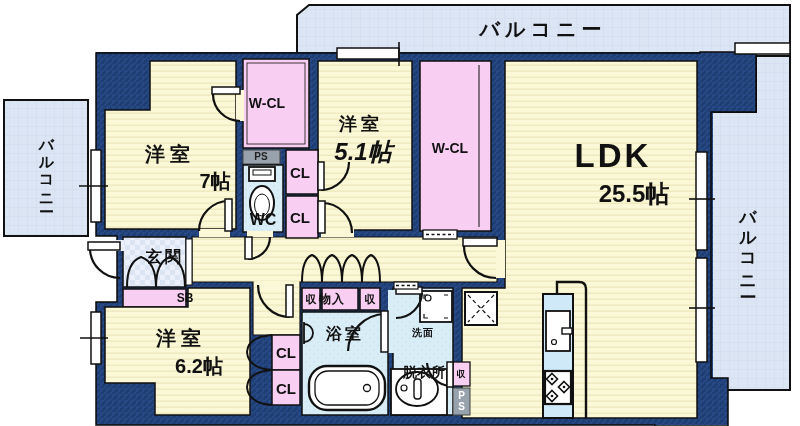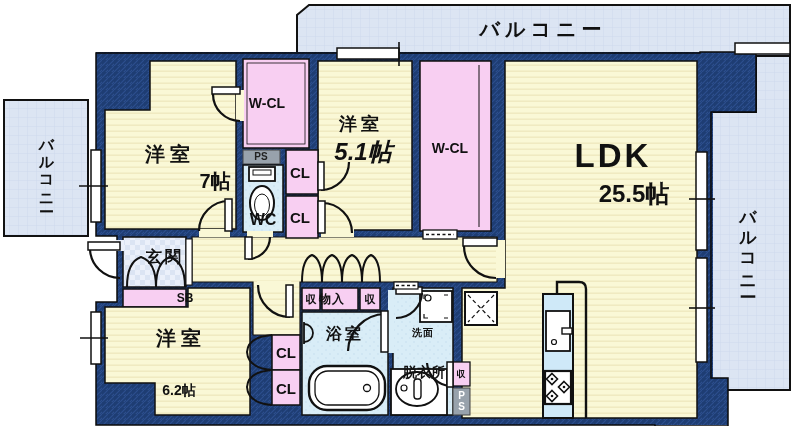--- a/index.html
+++ b/index.html
@@ -212,21 +212,21 @@
 <div class="lbl" style="left:613px;top:194px;font-size:24px;margin-left:21px;">25.5帖</div>
 
 <div class="lbl" style="left:261px;top:157px;font-size:10px;color:#222;">PS</div>
 <div class="lbl" style="left:263px;top:220px;font-size:16px;">WC</div>
 <div class="lbl" style="left:300px;top:172px;font-size:15px;">CL</div>
 <div class="lbl" style="left:300px;top:217px;font-size:15px;">CL</div>
 
 <div class="lbl" style="left:165px;top:257px;font-size:16px;letter-spacing:3px;">玄関</div>
 <div class="lbl" style="left:154px;top:298px;font-size:12px;margin-left:31px;">SB</div>
 <div class="lbl" style="left:181px;top:338px;font-size:20px;letter-spacing:5px;">洋室</div>
-<div class="lbl" style="left:179px;top:366px;font-size:14px;margin-top:24px;">6.2帖</div>
+<div class="lbl" style="left:199px;top:366px;font-size:20px;">6.2帖</div>
 <div class="lbl" style="left:286px;top:352px;font-size:15px;">CL</div>
 <div class="lbl" style="left:286px;top:388px;font-size:15px;">CL</div>
 
 <div class="lbl" style="left:311px;top:299px;font-size:11px;">収</div>
 <div class="lbl" style="left:332px;top:299px;font-size:12px;letter-spacing:1px;">物入</div>
 <div class="lbl" style="left:370px;top:299px;font-size:11px;">収</div>
 
 <div class="lbl" style="left:345px;top:334px;font-size:16px;letter-spacing:3px;">浴室</div>
 <div class="lbl" style="left:423px;top:333px;font-size:10px;letter-spacing:1px;">洗面</div>
 <div class="lbl" style="left:424px;top:355px;font-size:14px;margin-top:17px;">脱衣所</div>

